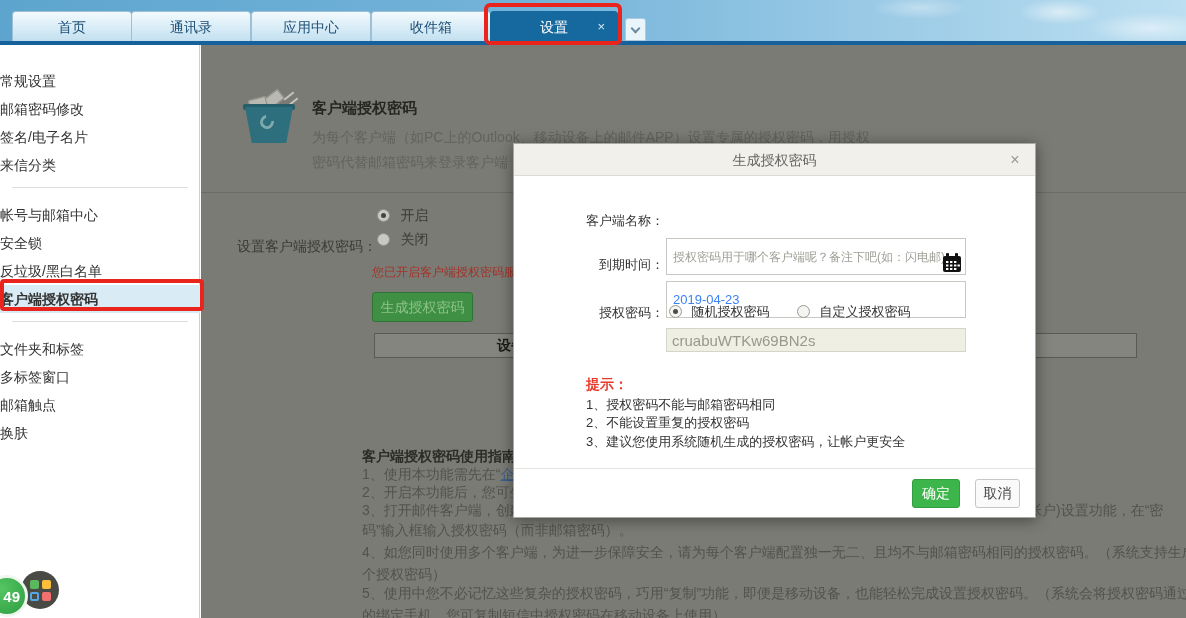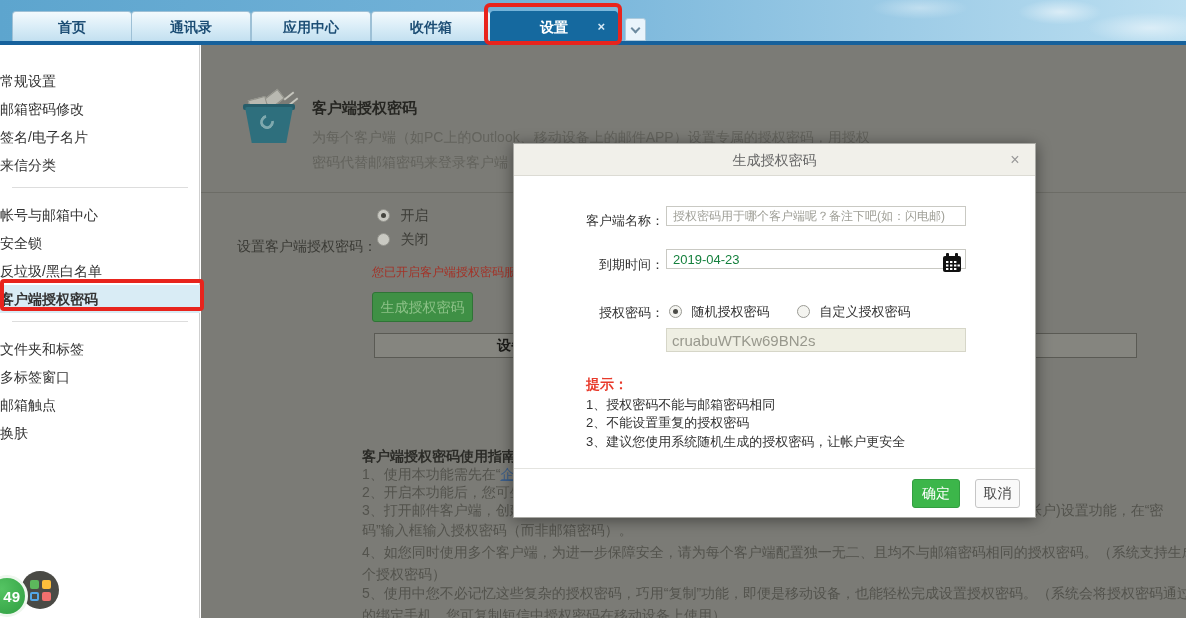--- a/index.html
+++ b/index.html
@@ -6,21 +6,21 @@
   .app{position:relative;width:1186px;height:618px;overflow:hidden;
        font-family:"Liberation Sans","DejaVu Sans",sans-serif;background:#fff;}
   .app *{box-sizing:border-box;}
 
   
   .topnav{position:absolute;left:0;top:0;width:1186px;height:45px;
     background:
       radial-gradient(60px 18px at 1060px 12px,rgba(255,255,255,.55),rgba(255,255,255,0) 70%),
       radial-gradient(90px 22px at 1150px 28px,rgba(255,255,255,.5),rgba(255,255,255,0) 70%),
       radial-gradient(70px 16px at 920px 8px,rgba(255,255,255,.35),rgba(255,255,255,0) 70%),
-      linear-gradient(90deg,#5da5ce 0%,#74b3d9 45%,#9ccbe6 75%,#bcdff1 100%); font-weight: bold;}
+      linear-gradient(90deg,#5da5ce 0%,#74b3d9 45%,#9ccbe6 75%,#bcdff1 100%);}
   .nav-bottom{position:absolute;left:0;top:41px;width:1186px;height:4px;background:#16619c;}
   .tab{position:absolute;top:11px;width:120px;height:30px;line-height:30px;text-align:center;
        font-size:14px;color:#1d4e75;cursor:pointer;
        background:linear-gradient(180deg,#f3fafd 0%,#d8ecf7 55%,#c3e0f0 100%);
        border:1px solid #9dc0d6;border-bottom:none;border-radius:4px 4px 0 0;}
   .tab.active{background:#15699f;color:#fff;border-color:#15699f;}
   .tab.active .tab-close{position:absolute;right:12px;top:0;font-size:13px;color:#d7e9f5;line-height:30px;}
   .chevron-btn{position:absolute;left:625px;top:18px;width:21px;height:23px;
        background:#e9f4fb;border:1px solid #aecbdd;border-radius:3px 3px 0 0;cursor:pointer;}
   .chev{position:absolute;left:6px;top:6px;width:7px;height:7px;border-right:2px solid #6d8ba0;
@@ -64,23 +64,23 @@
 
   
   .modal{position:absolute;left:513px;top:143px;width:523px;height:375px;background:#fff;
          border:1px solid #a9a9a4;box-shadow:0 2px 14px rgba(0,0,0,.45);z-index:60;}
   .modal-head{position:absolute;left:0;top:0;width:100%;height:32px;background:#f1f0ea;
               border-bottom:1px solid #dcdbd4;text-align:center;line-height:32px;
               font-size:14px;color:#666;}
   .modal-close{position:absolute;right:10px;top:0;width:20px;line-height:32px;font-size:16px;
                color:#999;text-align:center;cursor:pointer;}
   .f-label{position:absolute;left:50px;width:100px;text-align:right;font-size:13px;color:#333;}
-  .f-input{position:absolute;left:152px;width:300px;height:20px;border:1px solid #c9c9c3;
-           background:#fff;font-size:12px;color:#15803d;padding:0 6px;
-           font-family:"Liberation Sans","DejaVu Sans",sans-serif;}
+  .f-input{position:absolute;left:152px;width:300px;height:37px;border:1px solid #c9c9c3;
+           background:#fff;font-size:12px;color:#3b82f6;padding:0 6px;
+           font-family:"Liberation Sans","DejaVu Sans",sans-serif;margin-top:32px;}
   .f-input::placeholder{color:#9f9f97;opacity:1;}
   .f-readonly{position:absolute;left:152px;width:300px;height:24px;border:1px solid #d6d6c8;
            background:#efefe3;font-size:15px;color:#98988d;padding:0 5px;
            font-family:"Liberation Sans","DejaVu Sans",sans-serif;}
   .cal-icon{position:absolute;left:428px;top:109px;width:20px;height:20px;cursor:pointer;}
   .mod-radio{display:inline-block;width:13px;height:13px;border-radius:50%;
              border:1px solid #9a9a94;background:#f4f4f0;vertical-align:-2px;position:relative;cursor:pointer;}
   .mod-radio.sel::after{content:"";position:absolute;left:3px;top:3px;width:5px;height:5px;
              border-radius:50%;background:#4c4c48;}
   .mod-radio-label{font-size:13px;color:#333;margin-left:5px;cursor:default;}

